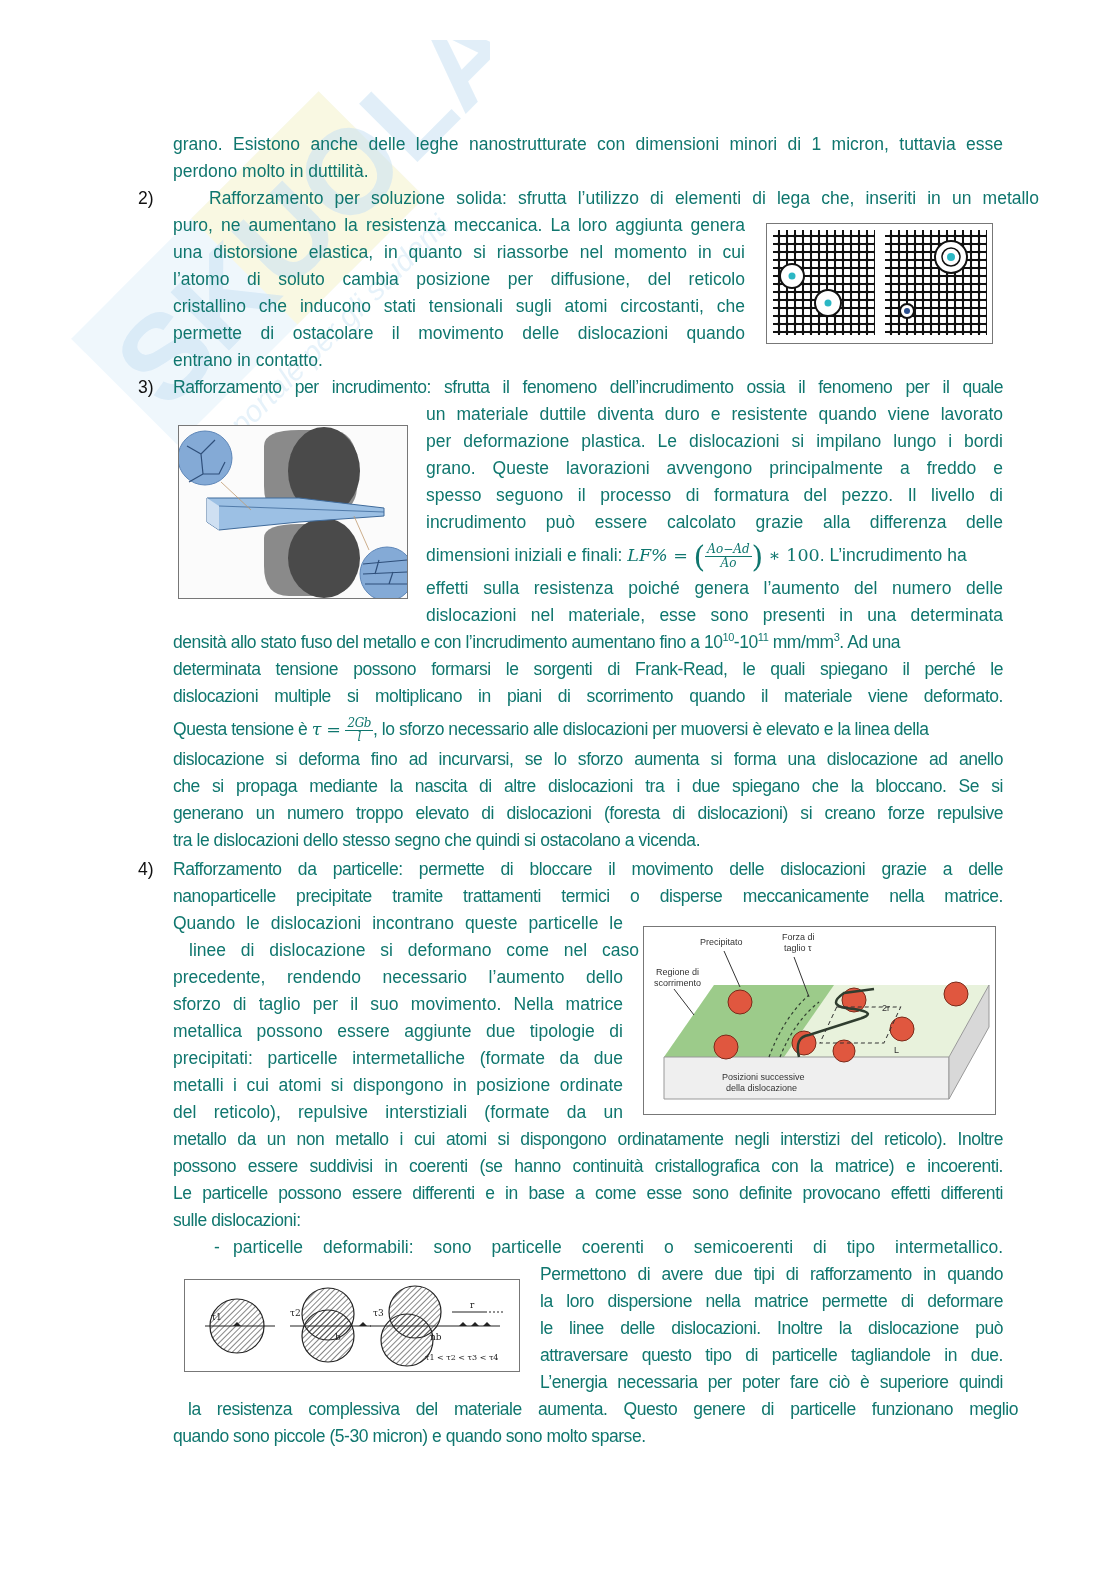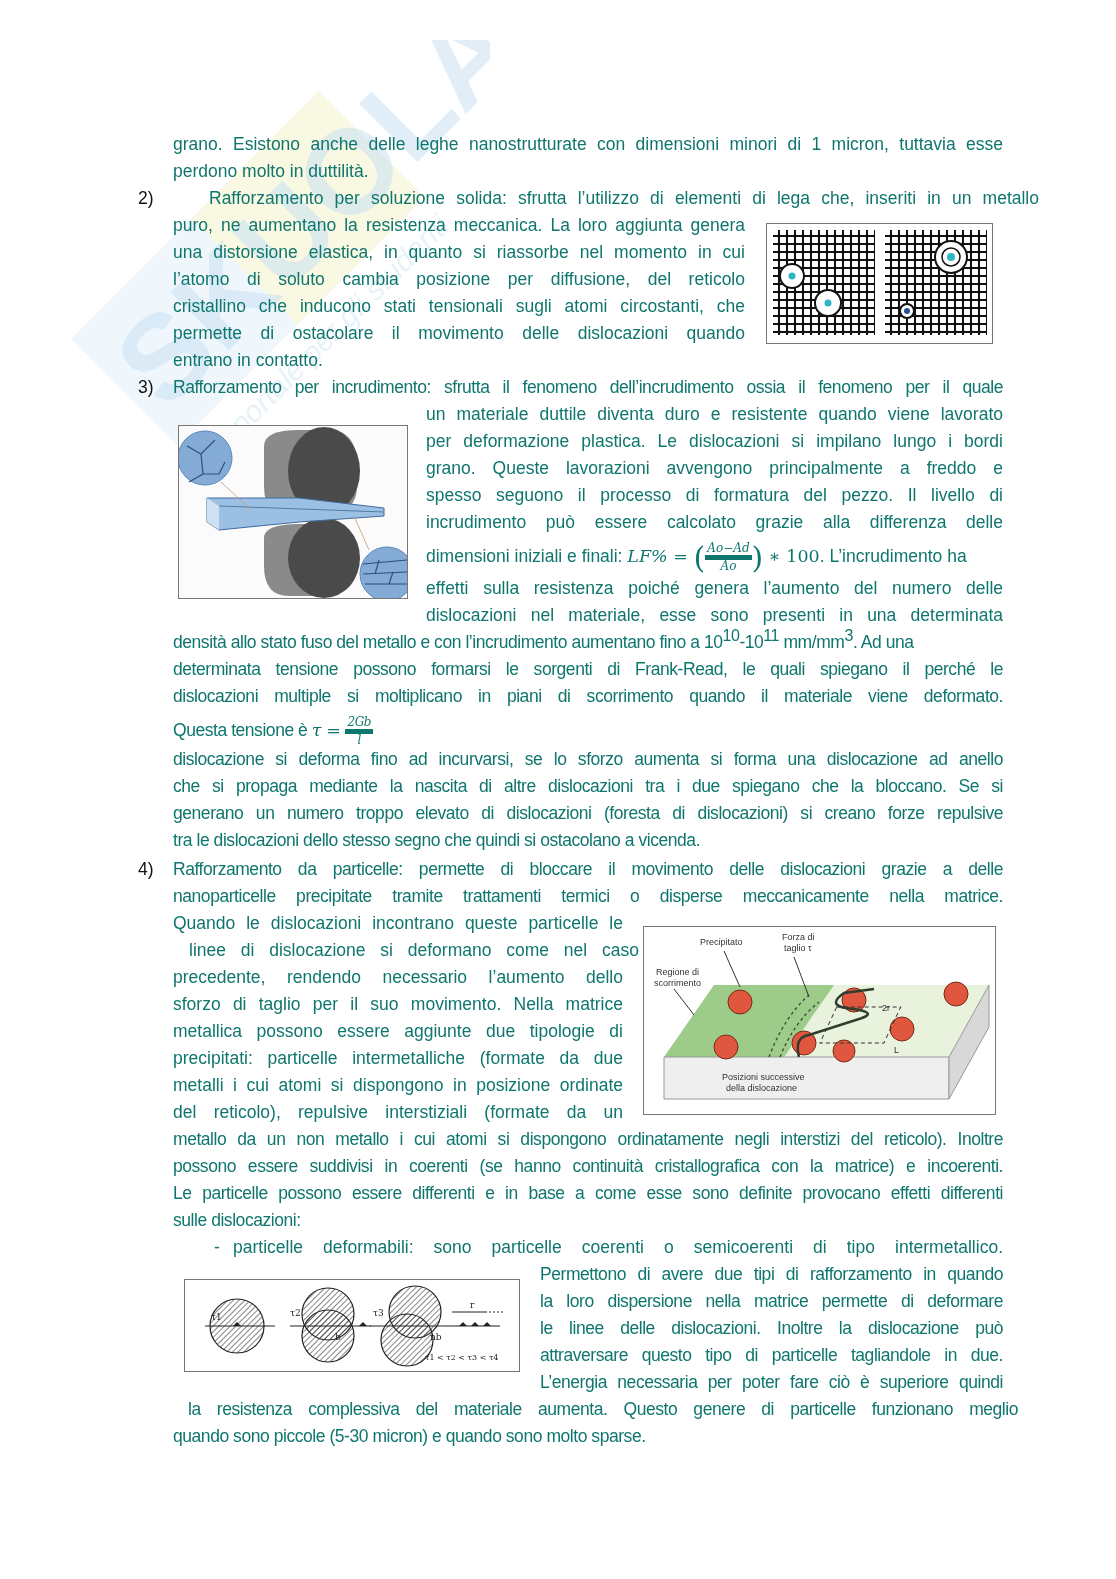--- a/index.html
+++ b/index.html
@@ -8,24 +8,24 @@
   .watermark { position: absolute; left: 20px; top: 40px; width: 470px; height: 470px;
                pointer-events: none; opacity: 0.55; }
   .page { position: absolute; left: 0; top: 0; width: 1116px; }
   .t { position: absolute; font-size: 17.5px; line-height: 27px; white-space: nowrap;
        color: #0f766e; }
   .just { text-align: justify; text-align-last: justify; white-space: normal; }
   .num { position: absolute; font-size: 17.5px; line-height: 27px; }
   .fig { position: absolute; border: 1px solid #777; background: #fff; box-sizing: border-box; }
   .math { font-family: "DejaVu Serif", serif; font-style: italic; }
   .frac { display: inline-block; vertical-align: middle; text-align: center; font-size: 12px; line-height: 13px; }
-  .frac .n { display: block; border-bottom: 5px solid #0f766e; padding: 0 2px; font-style: italic; }
+  .frac .n { display: block; border-bottom: 1px solid #0f766e; padding: 0 2px; font-style: italic; }
   .frac .d { display: block; }
   .paren { font-size: 30px; font-family: "DejaVu Serif", serif; vertical-align: middle; line-height: 27px; font-weight: 200; }
-  sup { font-size: 16px; line-height: 0; }
+  sup { font-size: 11px; line-height: 0; }
   .condensed { letter-spacing: -0.45px; }
 </style>
 </head>
 <body>
 
 <svg class="watermark" viewBox="0 0 470 470">
   <g transform="rotate(-45 235 235)">
     <rect x="60" y="150" width="350" height="150" fill="#cfe6f7" opacity="0.6"></rect>
     <rect x="230" y="150" width="180" height="150" fill="#fdf3b8" opacity="0.7"></rect>
     <text x="75" y="270" font-size="120" font-weight="bold" fill="#9cc9ea" opacity="0.55" font-family="Liberation Sans, sans-serif">SKUOLA.net</text>
@@ -85,21 +85,21 @@
   <div class="t just" style="left:426px; top:602px; width:577px;">dislocazioni nel materiale, esse sono presenti in una determinata</div>
 
   <div class="t condensed" style="left:173px; top:629px;">
     <span>densità allo stato fuso del metallo e con l’incrudimento aumentano fino a 10</span><sup>10</sup><span>-10</span><sup>11</sup><span> mm/mm</span><sup>3</sup><span>. Ad una</span>
   </div>
 
   <div class="t just condensed" style="left:173px; top:656px; width:830px;">determinata tensione possono formarsi le sorgenti di Frank-Read, le quali spiegano il perché le</div>
   <div class="t just condensed" style="left:173px; top:683px; width:830px;">dislocazioni multiple si moltiplicano in piani di scorrimento quando il materiale viene deformato.</div>
 
   <div class="t condensed" style="left:173px; top:716px;">
-    <span>Questa tensione è </span><span class="math">τ = </span><span class="frac math"><span class="n">2Gb</span><span class="d">l</span></span>
+    <span>Questa tensione è </span><span class="math">τ = </span><span class="frac math"><span class="n">2Gb</span><span class="d">l</span></span><span>, lo sforzo necessario alle dislocazioni per muoversi è elevato e la linea della</span>
   </div>
 
   <div class="t just condensed" style="left:173px; top:746px; width:830px;">dislocazione si deforma fino ad incurvarsi, se lo sforzo aumenta si forma una dislocazione ad anello</div>
   <div class="t just condensed" style="left:173px; top:773px; width:830px;">che si propaga mediante la nascita di altre dislocazioni tra i due spiegano che la bloccano. Se si</div>
   <div class="t just condensed" style="left:173px; top:800px; width:830px;">generano un numero troppo elevato di dislocazioni (foresta di dislocazioni) si creano forze repulsive</div>
   <div class="t condensed" style="left:173px; top:827px;">tra le dislocazioni dello stesso segno che quindi si ostacolano a vicenda.</div>
 
   <div class="fig" style="left:178px; top:425px; width:230px; height:174px;">
     <svg width="228" height="172" viewBox="0 0 228 172">
       <rect x="0" y="0" width="228" height="172" fill="#fbfbfb"></rect>

